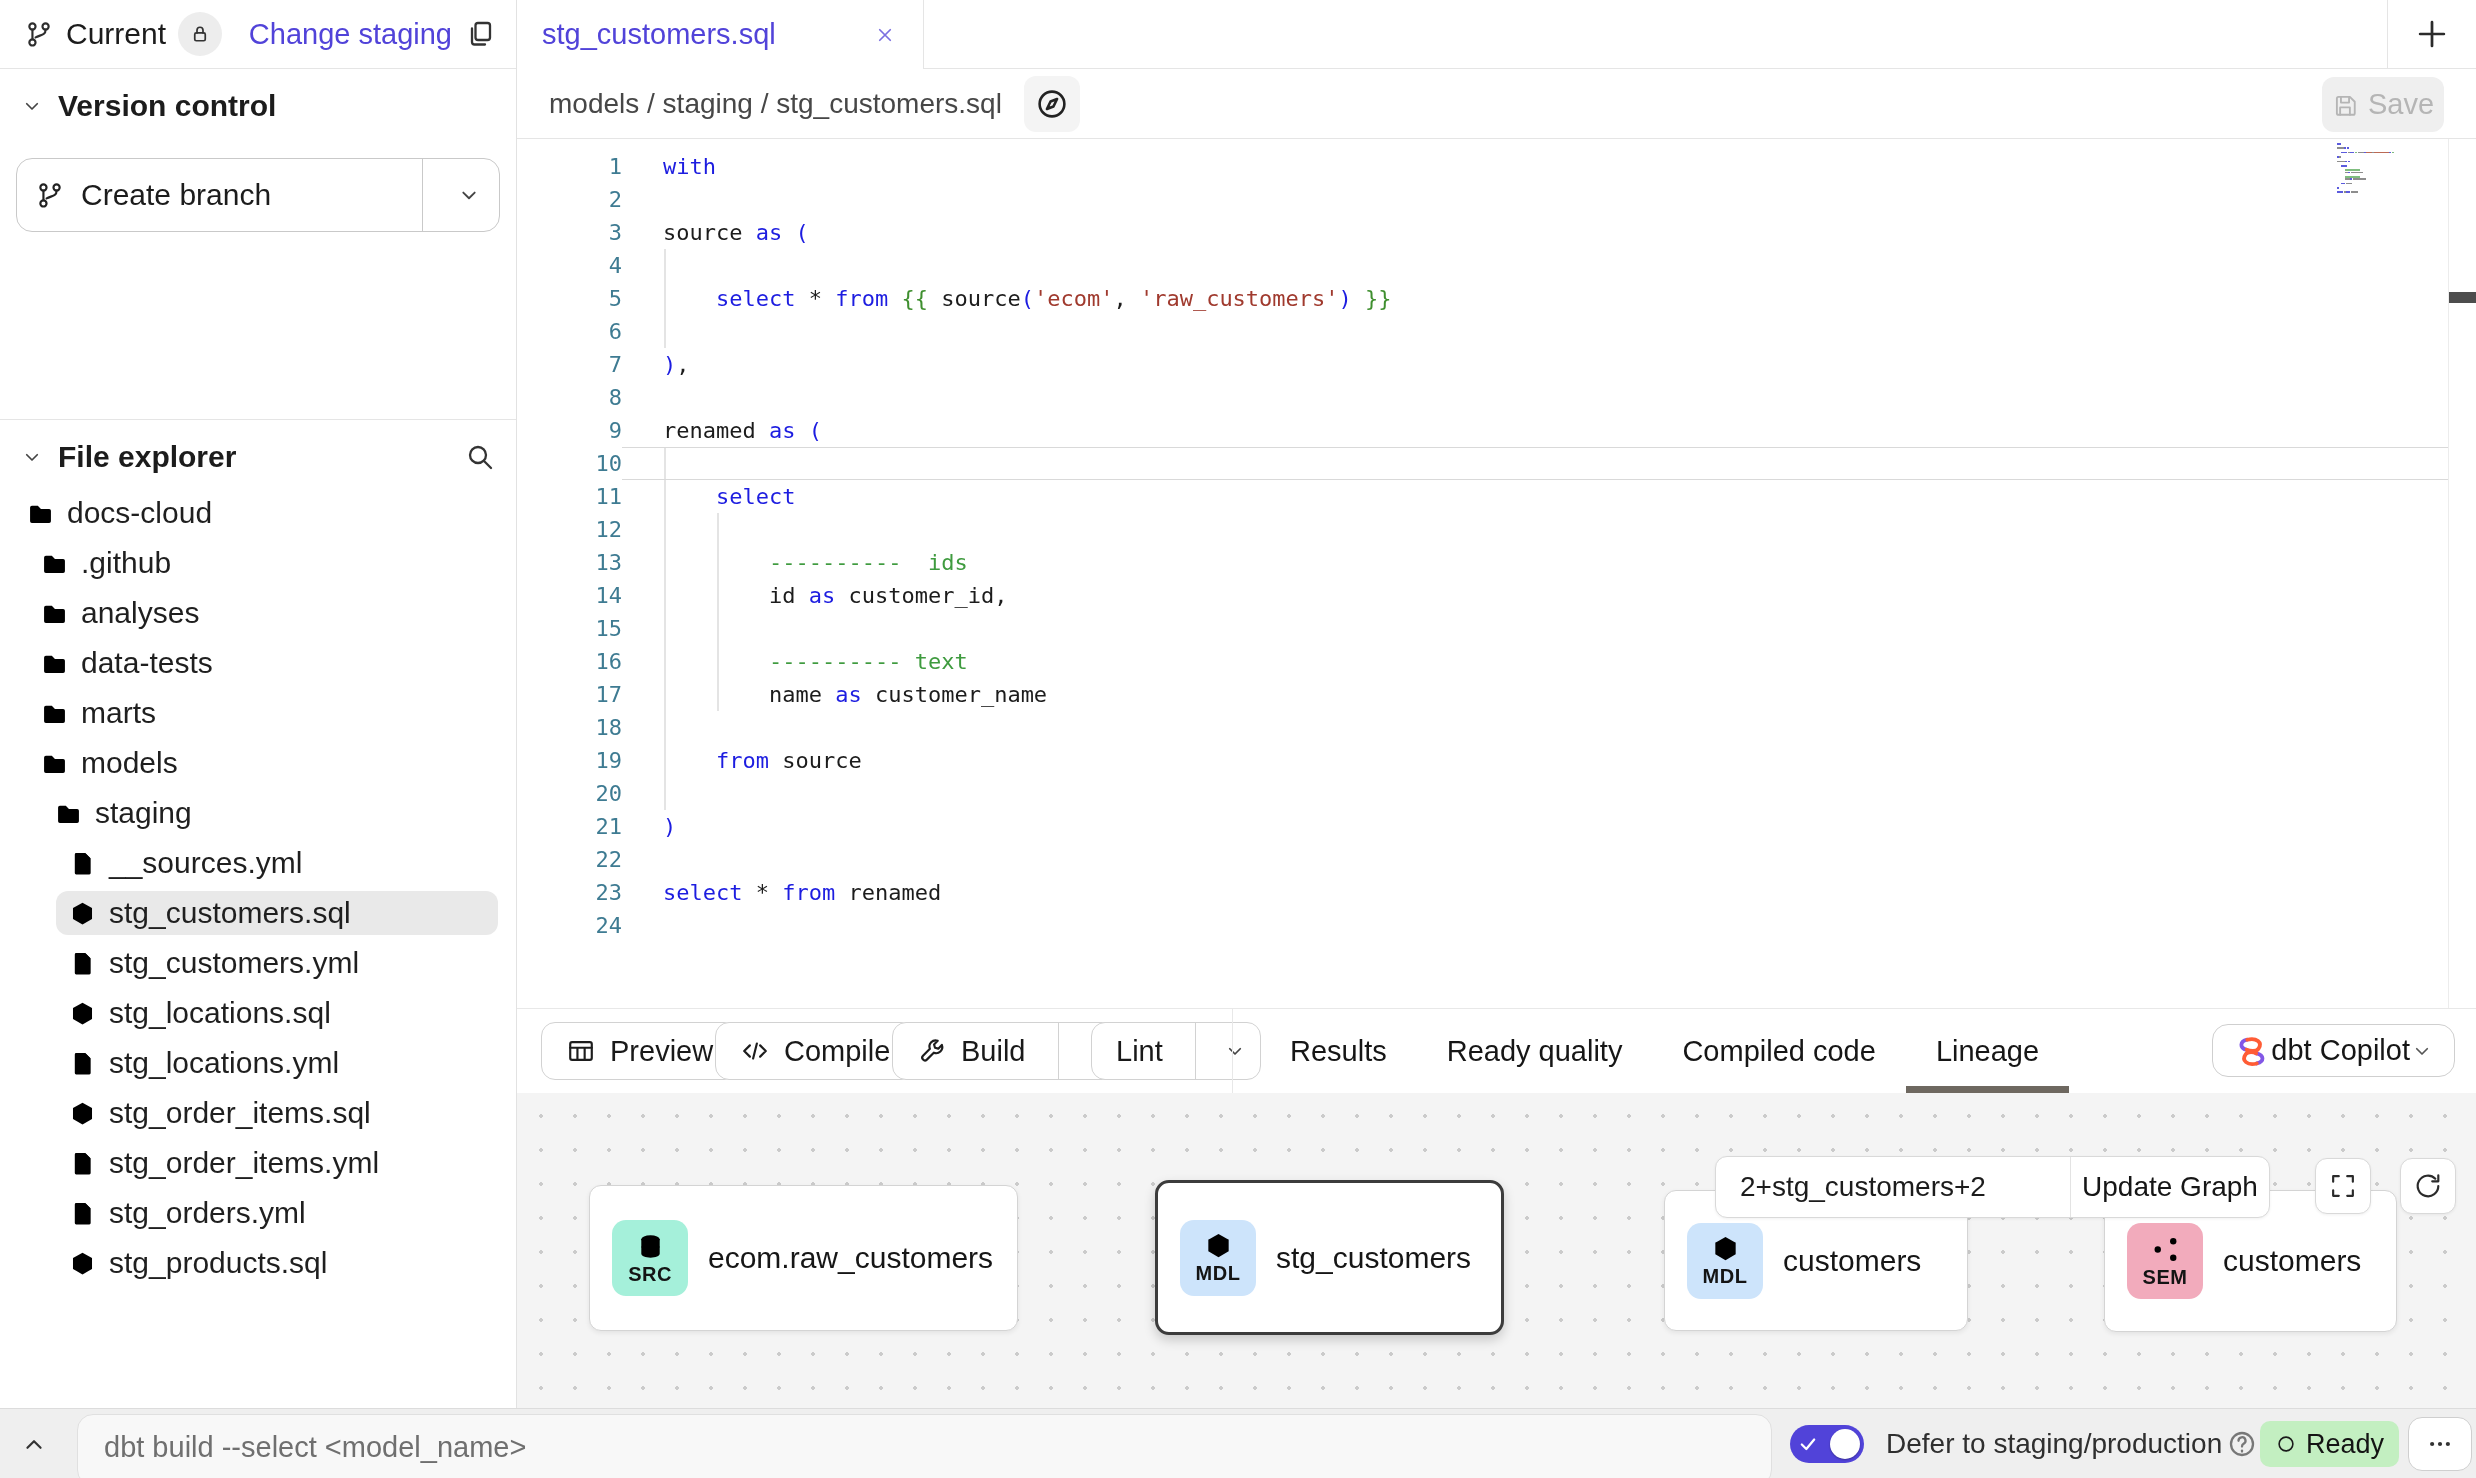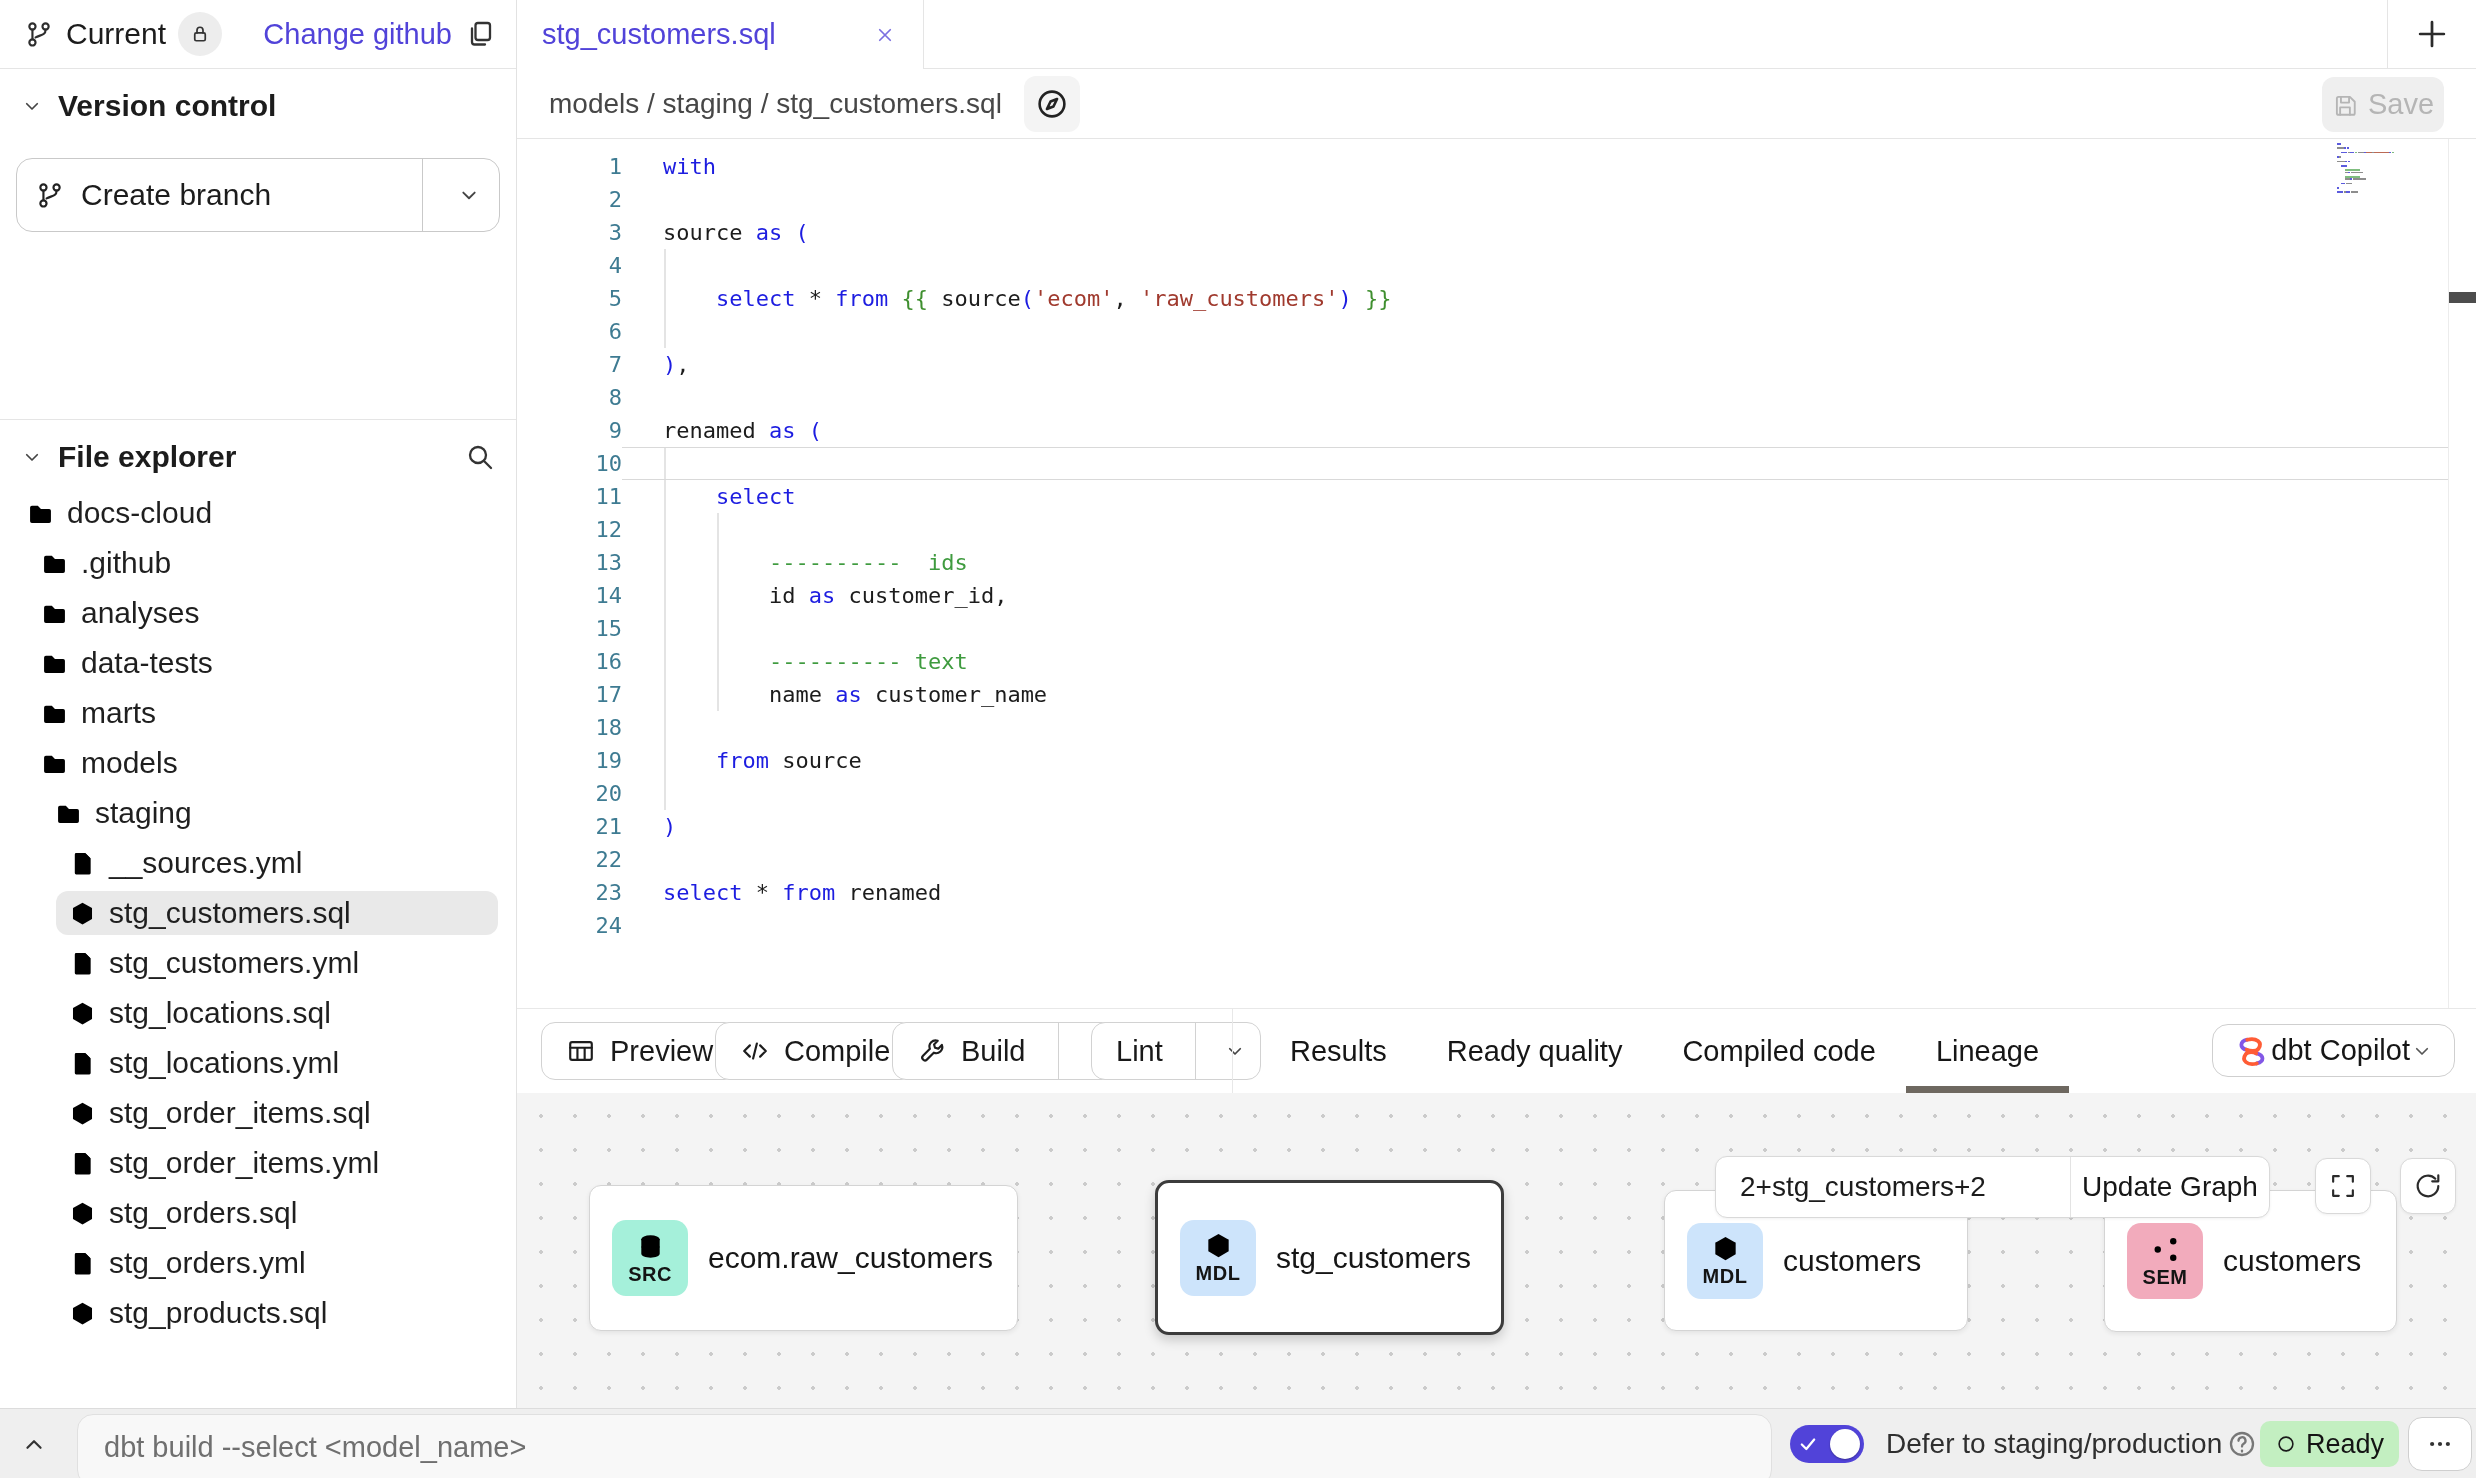--- a/index.html
+++ b/index.html
@@ -142,21 +142,21 @@
       <span class="branch-name">Current</span>
       <span class="lock-badge">
           <span data-icon="icons.lock">
             <svg viewBox="0 0 32 32" width="100%" height="100%">
               <rect x="9" y="14.5" width="14" height="10.5" rx="2"></rect>
               <path d="M12 14.5v-3.5a4 4 0 0 1 8 0v3.5"></path>
             </svg>
           </span>
         </span>
       <span class="spacer"></span>
-      <a href="#" class="change-branch">Change github</a>
+      <a href="#" class="change-branch">Change staging</a>
       <button class="icon-btn">
           <span data-icon="icons.copy">
             <svg viewBox="0 0 32 32" width="100%" height="100%">
               <rect x="11.5" y="5" width="14.5" height="17" rx="2.5"></rect>
               <path d="M8 10.5v13.5a2.5 2.5 0 0 0 2.5 2.5h10.5"></path>
             </svg>
           </span>
         </button>
     </div>
 
@@ -329,29 +329,20 @@
         </div>
         <div class="trow" style="padding-left: 68px;">
           <span class="ticon">
             <svg viewBox="0 0 32 32" width="100%" height="100%">
               <path d="M9 4.5h10l6 6v16a1.5 1.5 0 0 1-1.5 1.5h-14.5a1.5 1.5 0 0 1-1.5-1.5v-20.5a1.5 1.5 0 0 1 1.5-1.5z"></path>
               <path d="M19 4.5v6h6"></path>
               <path d="M12.5 16h7M12.5 20.5h7"></path>
             </svg>
           </span>
           <span class="tlabel">stg_order_items.yml</span>
-        </div>
-        <div class="trow" style="padding-left: 68px;">
-          <span class="ticon">
-            <svg viewBox="0 0 32 32" width="100%" height="100%">
-              <path d="M16 4L26.5 10v12L16 28 5.5 22V10z"></path>
-              <path d="M5.5 10L16 16l10.5-6M16 16v12"></path>
-            </svg>
-          </span>
-          <span class="tlabel">stg_orders.sql</span>
         </div>
         <div class="trow" style="padding-left: 68px;">
           <span class="ticon">
             <svg viewBox="0 0 32 32" width="100%" height="100%">
               <path d="M9 4.5h10l6 6v16a1.5 1.5 0 0 1-1.5 1.5h-14.5a1.5 1.5 0 0 1-1.5-1.5v-20.5a1.5 1.5 0 0 1 1.5-1.5z"></path>
               <path d="M19 4.5v6h6"></path>
               <path d="M12.5 16h7M12.5 20.5h7"></path>
             </svg>
           </span>
           <span class="tlabel">stg_orders.yml</span>

